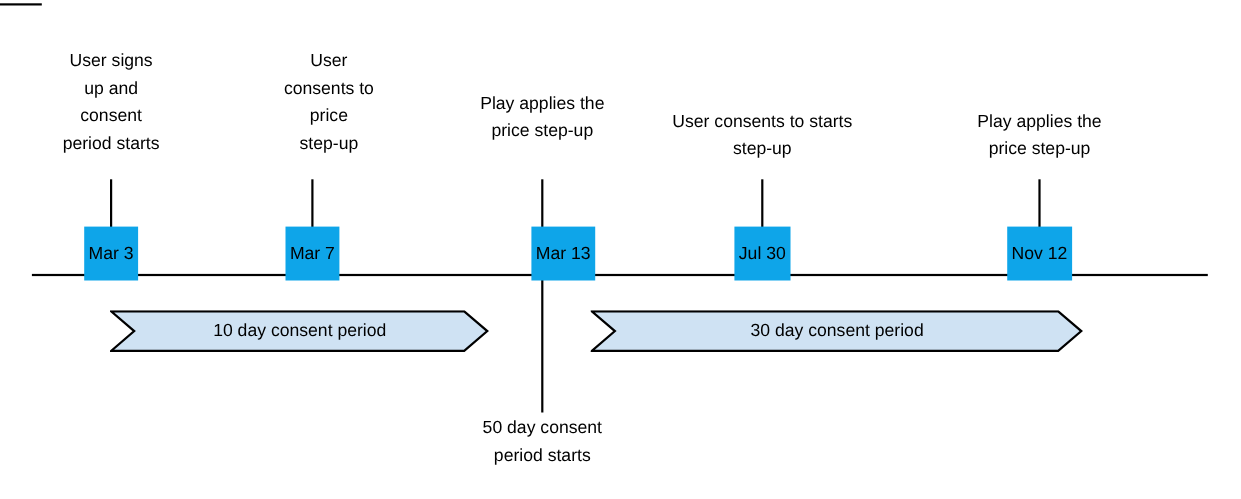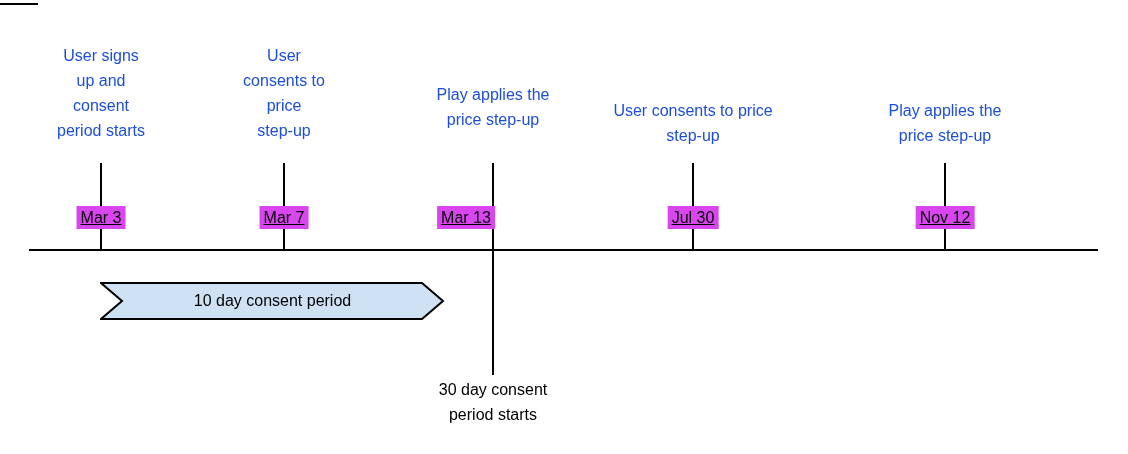--- a/index.html
+++ b/index.html
@@ -26,32 +26,31 @@
     width: 2px;
     background: #000000;
   }
   .evt-label {
     position: absolute;
     transform: translateX(-50%);
     text-align: center;
     font-size: 16px;
     line-height: 25px;
     white-space: pre-line;
-    color: #1d4ed8;
+    color: #000000;
   }
   .date-badge {
     position: absolute;
     transform: translateX(-50%);
-    background: #d946ef;
+    background: #0ea5e9;
     font-size: 16px;
     line-height: 21px;
-    padding: 1px 4px;
+    padding: 14px 4px;
     white-space: nowrap;
     color: #000000;
-    text-decoration: underline;
   }
   .period {
     position: absolute;
     top: 282px;
     height: 38px;
   }
   .period svg {
     position: absolute;
     left: 0;
     top: 0;
@@ -85,49 +84,55 @@
 <div class="canvas">
 
   <div class="hline" style="left:0; top:3px; width:38px;"></div>
 
   <div class="hline" style="left:29px; top:249px; width:1069px;"></div>
 
   <div class="evt-label" style="left:101px; bottom:311px;">User signs
 up and
 consent
 period starts</div>
-  <div class="evt-label" style="left:284px; bottom:311px;">User
+  <div class="evt-label" style="left:299px; bottom:311px;">User
 consents to
 price
 step-up</div>
   <div class="evt-label" style="left:493px; bottom:322px;">Play applies the
 price step-up</div>
-  <div class="evt-label" style="left:693px; bottom:306px;">User consents to price
+  <div class="evt-label" style="left:693px; bottom:306px;">User consents to starts
 step-up</div>
   <div class="evt-label" style="left:945px; bottom:306px;">Play applies the
 price step-up</div>
 
   <div class="tick" style="left:100px; top:163px; height:87px;"></div>
   <div class="tick" style="left:283px; top:163px; height:87px;"></div>
   <div class="tick" style="left:492px; top:163px; height:87px;"></div>
   <div class="tick" style="left:692px; top:163px; height:87px;"></div>
   <div class="tick" style="left:944px; top:163px; height:87px;"></div>
 
   <div class="tick" style="left:492px; top:250px; height:125px;"></div>
 
   <div class="date-badge" style="left:101px; top:206px;">Mar 3</div>
   <div class="date-badge" style="left:284px; top:206px;">Mar 7</div>
-  <div class="date-badge" style="left:466px; top:206px;">Mar 13</div>
+  <div class="date-badge" style="left:512px; top:206px;">Mar 13</div>
   <div class="date-badge" style="left:693px; top:206px;">Jul 30</div>
   <div class="date-badge" style="left:945px; top:206px;">Nov 12</div>
 
   <div class="period" style="left:100px; width:345px;">
     <svg width="345" height="38" viewBox="0 0 345 38">
       <polygon points="1,1 322,1 343,19 322,37 1,37 22,19" fill="#cfe2f3" stroke="#000000" stroke-width="2" stroke-linejoin="miter"></polygon>
     </svg>
     <div class="period-label">10 day consent period</div>
   </div>
 
+  <div class="period" style="left:537px; width:448px;">
+    <svg width="448" height="38" viewBox="0 0 448 38">
+      <polygon points="1,1 425,1 446,19 425,37 1,37 22,19" fill="#cfe2f3" stroke="#000000" stroke-width="2" stroke-linejoin="miter"></polygon>
+    </svg>
+    <div class="period-label">30 day consent period</div>
+  </div>
 
-  <div class="note-label" style="left:493px; top:377px;">30 day consent
+  <div class="note-label" style="left:493px; top:377px;">50 day consent
 period starts</div>
 
 </div>
 
 </body></html>

